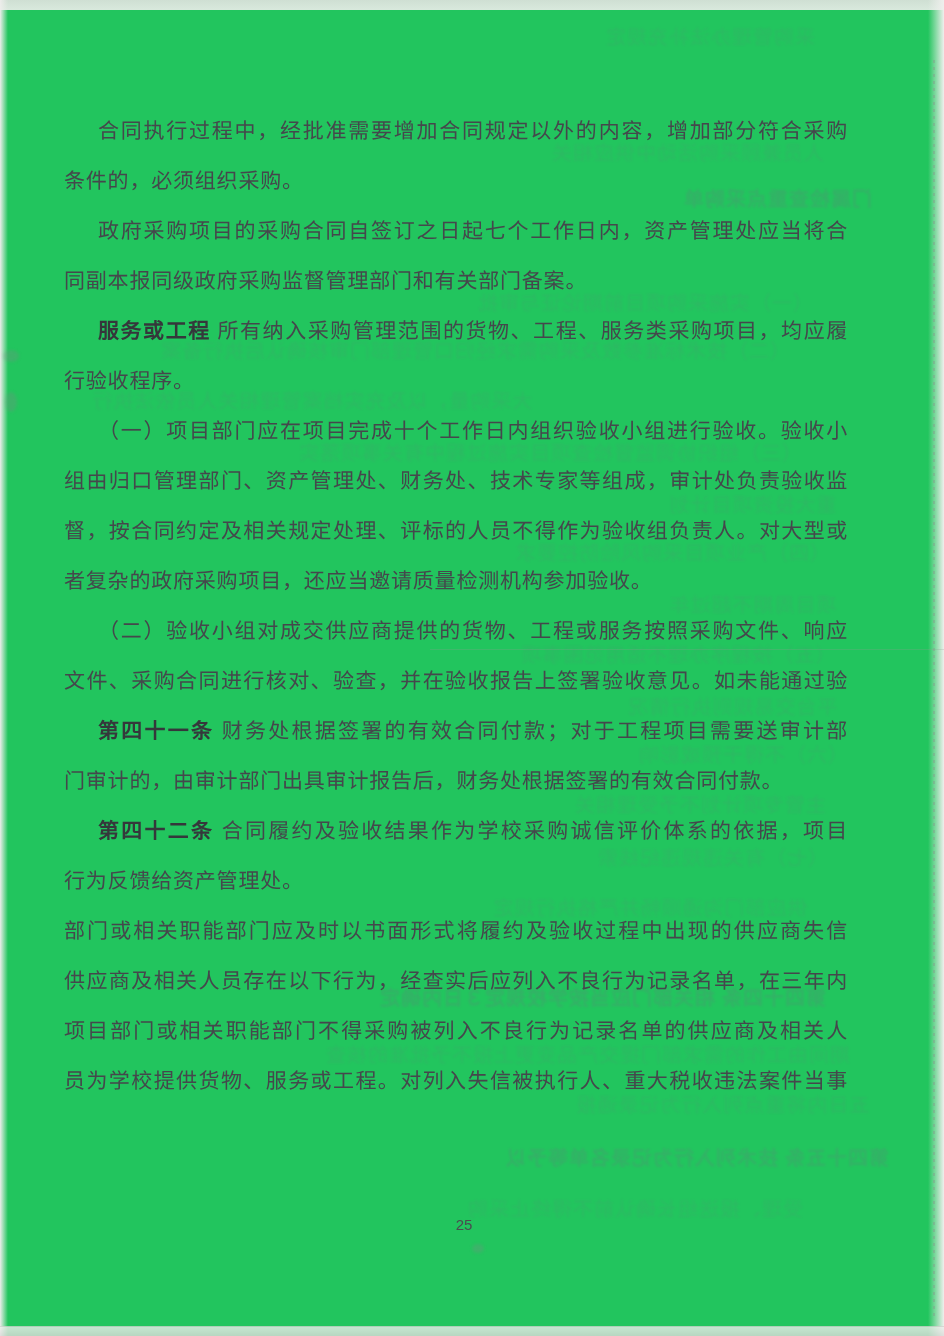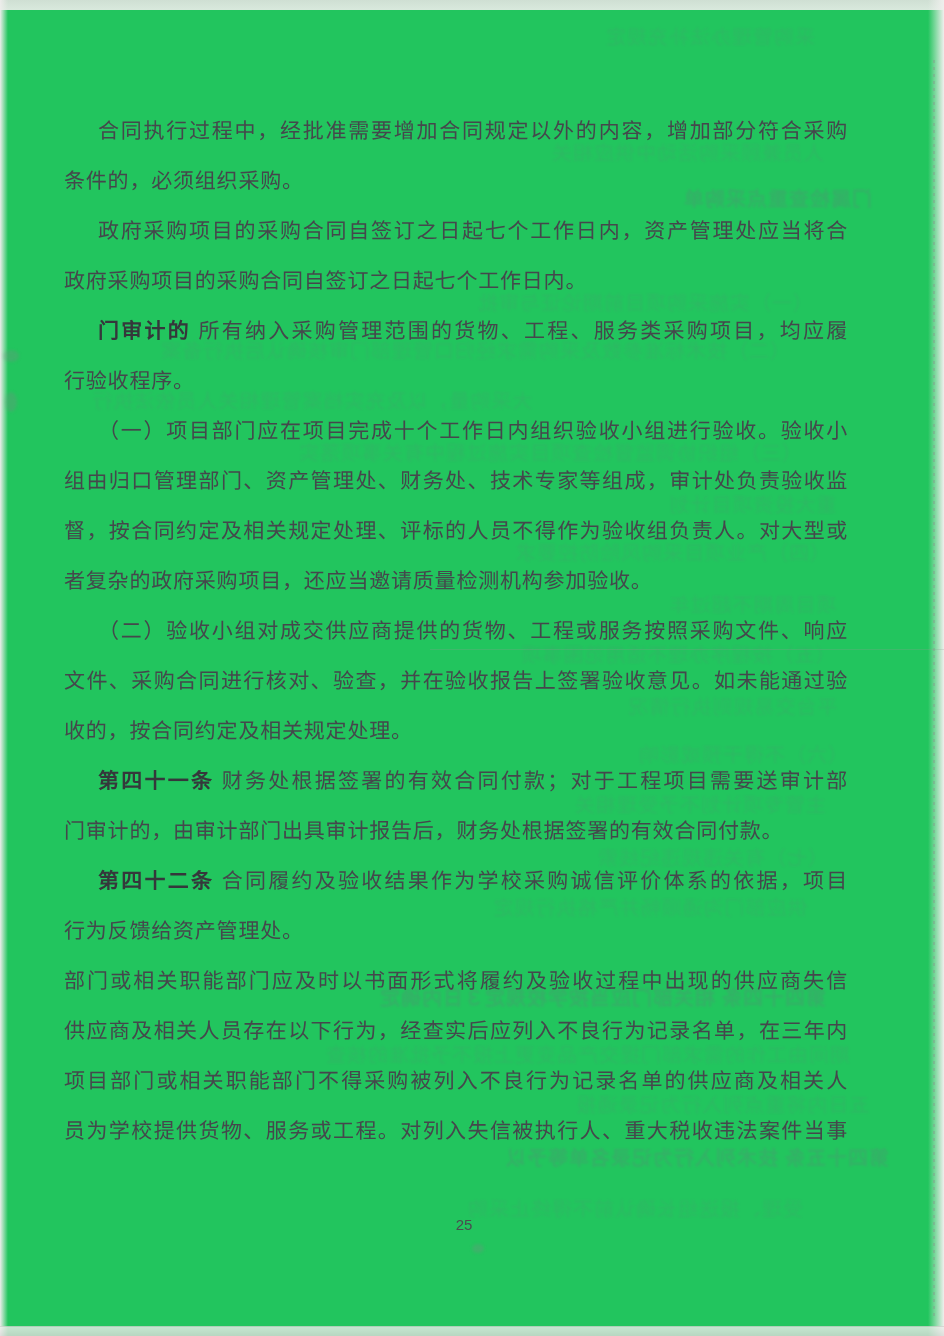--- a/index.html
+++ b/index.html
@@ -138,30 +138,29 @@
       <div class="smudge" style="top: 392px; left: 5px; width: 12px; height: 20px;"></div>
       <div class="smudge" style="top: 1244px; left: 472px; width: 12px; height: 9px;"></div>
     </div>
 
   <div class="crease"></div>
 
   <div class="doc">
       <div class="line fill indent">合同执行过程中，经批准需要增加合同规定以外的内容，增加部分符合采购</div>
       <div class="line">条件的，必须组织采购。</div>
       <div class="line fill indent">政府采购项目的采购合同自签订之日起七个工作日内，资产管理处应当将合</div>
-      <div class="line">政府采购项目的采购合同自签订之日起七个工作日内。</div>
-      <div class="line fill indent"><span class="article-no">门审计的</span> 所有纳入采购管理范围的货物、工程、服务类采购项目，均应履</div>
+      <div class="line">同副本报同级政府采购监督管理部门和有关部门备案。</div>
+      <div class="line fill indent"><span class="article-no">服务或工程</span> 所有纳入采购管理范围的货物、工程、服务类采购项目，均应履</div>
       <div class="line">行验收程序。</div>
       <div class="line fill indent">（一）项目部门应在项目完成十个工作日内组织验收小组进行验收。验收小</div>
       <div class="line fill">组由归口管理部门、资产管理处、财务处、技术专家等组成，审计处负责验收监</div>
       <div class="line fill">督，按合同约定及相关规定处理、评标的人员不得作为验收组负责人。对大型或</div>
       <div class="line">者复杂的政府采购项目，还应当邀请质量检测机构参加验收。</div>
       <div class="line fill indent">（二）验收小组对成交供应商提供的货物、工程或服务按照采购文件、响应</div>
       <div class="line fill">文件、采购合同进行核对、验查，并在验收报告上签署验收意见。如未能通过验</div>
-      <div class="line">收的，按合同约定及相关规定处理。</div>
       <div class="line fill indent"><span class="article-no">第四十一条</span> 财务处根据签署的有效合同付款；对于工程项目需要送审计部</div>
       <div class="line">门审计的，由审计部门出具审计报告后，财务处根据签署的有效合同付款。</div>
       <div class="line fill indent"><span class="article-no">第四十二条</span> 合同履约及验收结果作为学校采购诚信评价体系的依据，项目</div>
       <div class="line">行为反馈给资产管理处。</div>
       <div class="line fill">部门或相关职能部门应及时以书面形式将履约及验收过程中出现的供应商失信</div>
       <div class="line fill">供应商及相关人员存在以下行为，经查实后应列入不良行为记录名单，在三年内</div>
       <div class="line fill">项目部门或相关职能部门不得采购被列入不良行为记录名单的供应商及相关人</div>
       <div class="line fill">员为学校提供货物、服务或工程。对列入失信被执行人、重大税收违法案件当事</div>
     </div>
 

